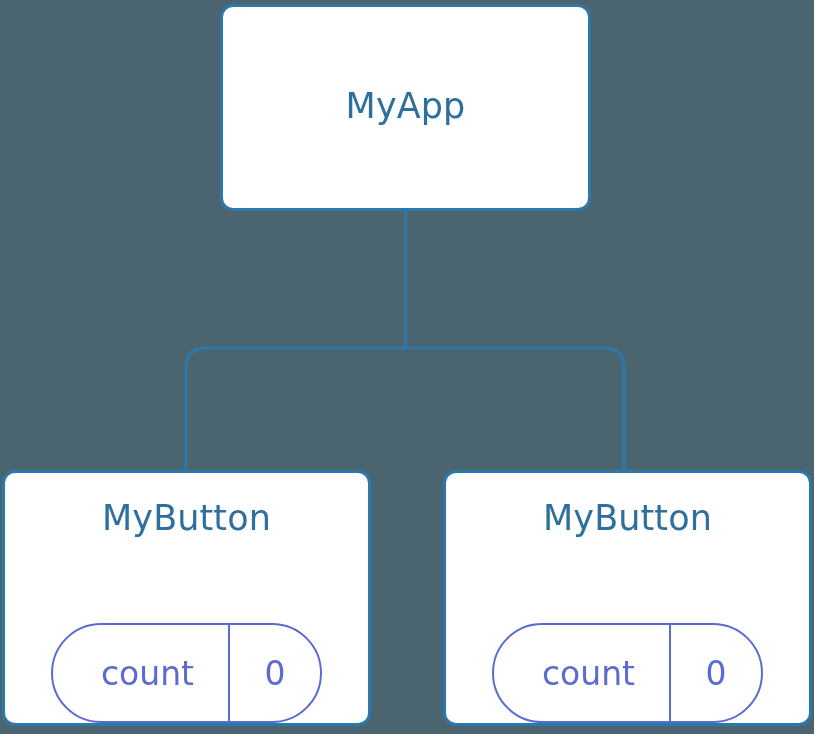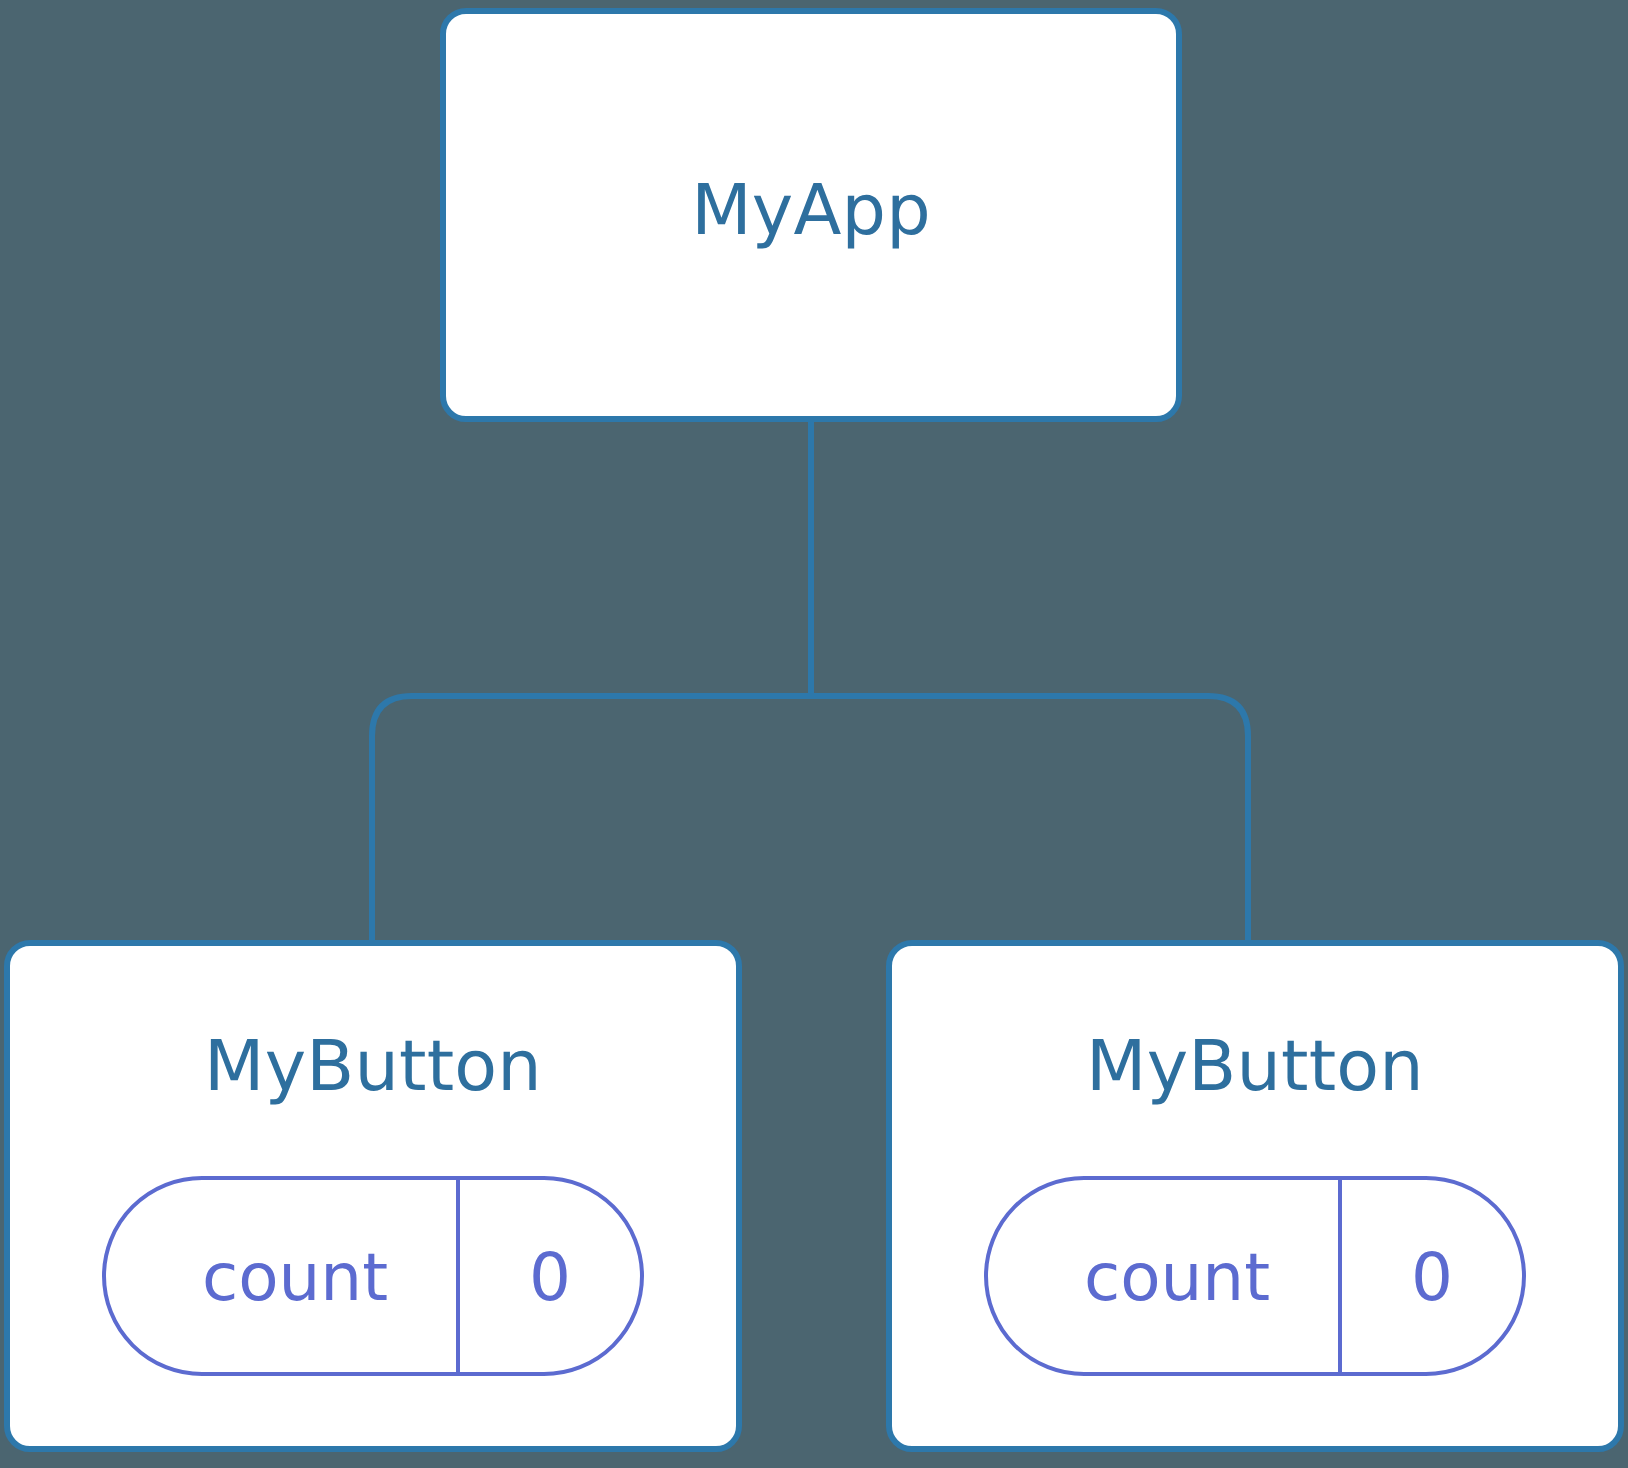--- a/index.html
+++ b/index.html
@@ -64,21 +64,22 @@
   }
   #node-root .node-title {
     margin-top: -2px;
   }
 
   
   .node-child {
     top: 470px;
     width: 369px;
     height: 256px;
-    padding-top: 44px;
+    padding-top: 28px;
+    justify-content: space-between;
   }
   #node-child-0 { left: 2px; }
   #node-child-1 { left: 443px; }
 
   
   .state-pill {
     margin-top: 36px;
     height: 100px;
     border: 2px solid #5c6bd0;
     border-radius: 50px;

